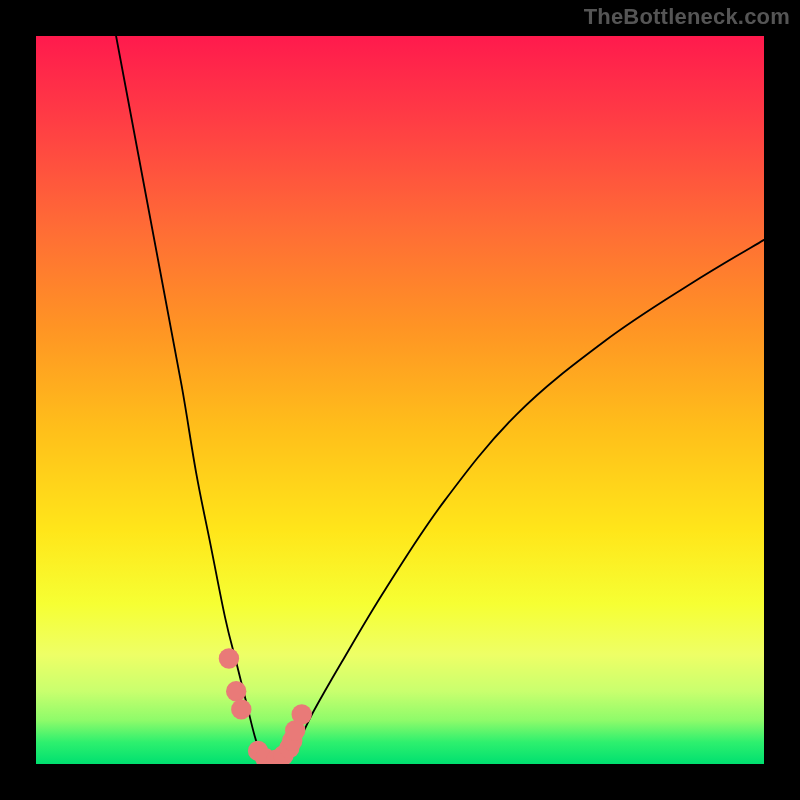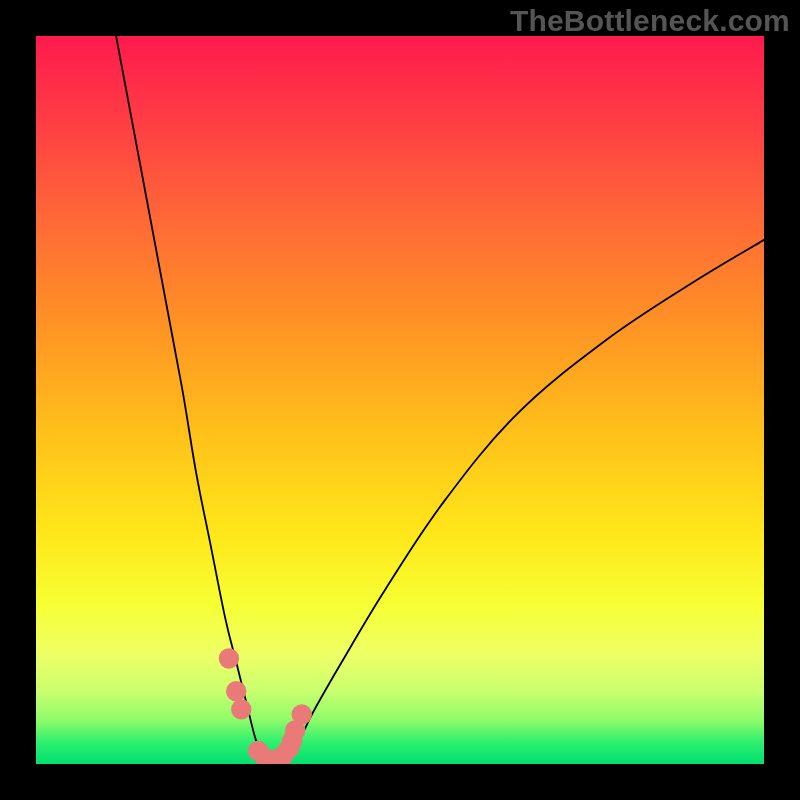--- a/index.html
+++ b/index.html
@@ -15,21 +15,21 @@
     width: 800px;
     height: 800px;
     background: #000;
     position: relative;
   }
   .watermark {
     position: absolute;
     top: 4px;
     right: 10px;
     color: #555;
-    font-size: 30px;
+    font-size: 22px;
     font-weight: 600;
     letter-spacing: 0.2px;
     z-index: 10;
   }
   .plot-area {
     position: absolute;
     left: 36px;
     top: 36px;
     width: 728px;
     height: 728px;

